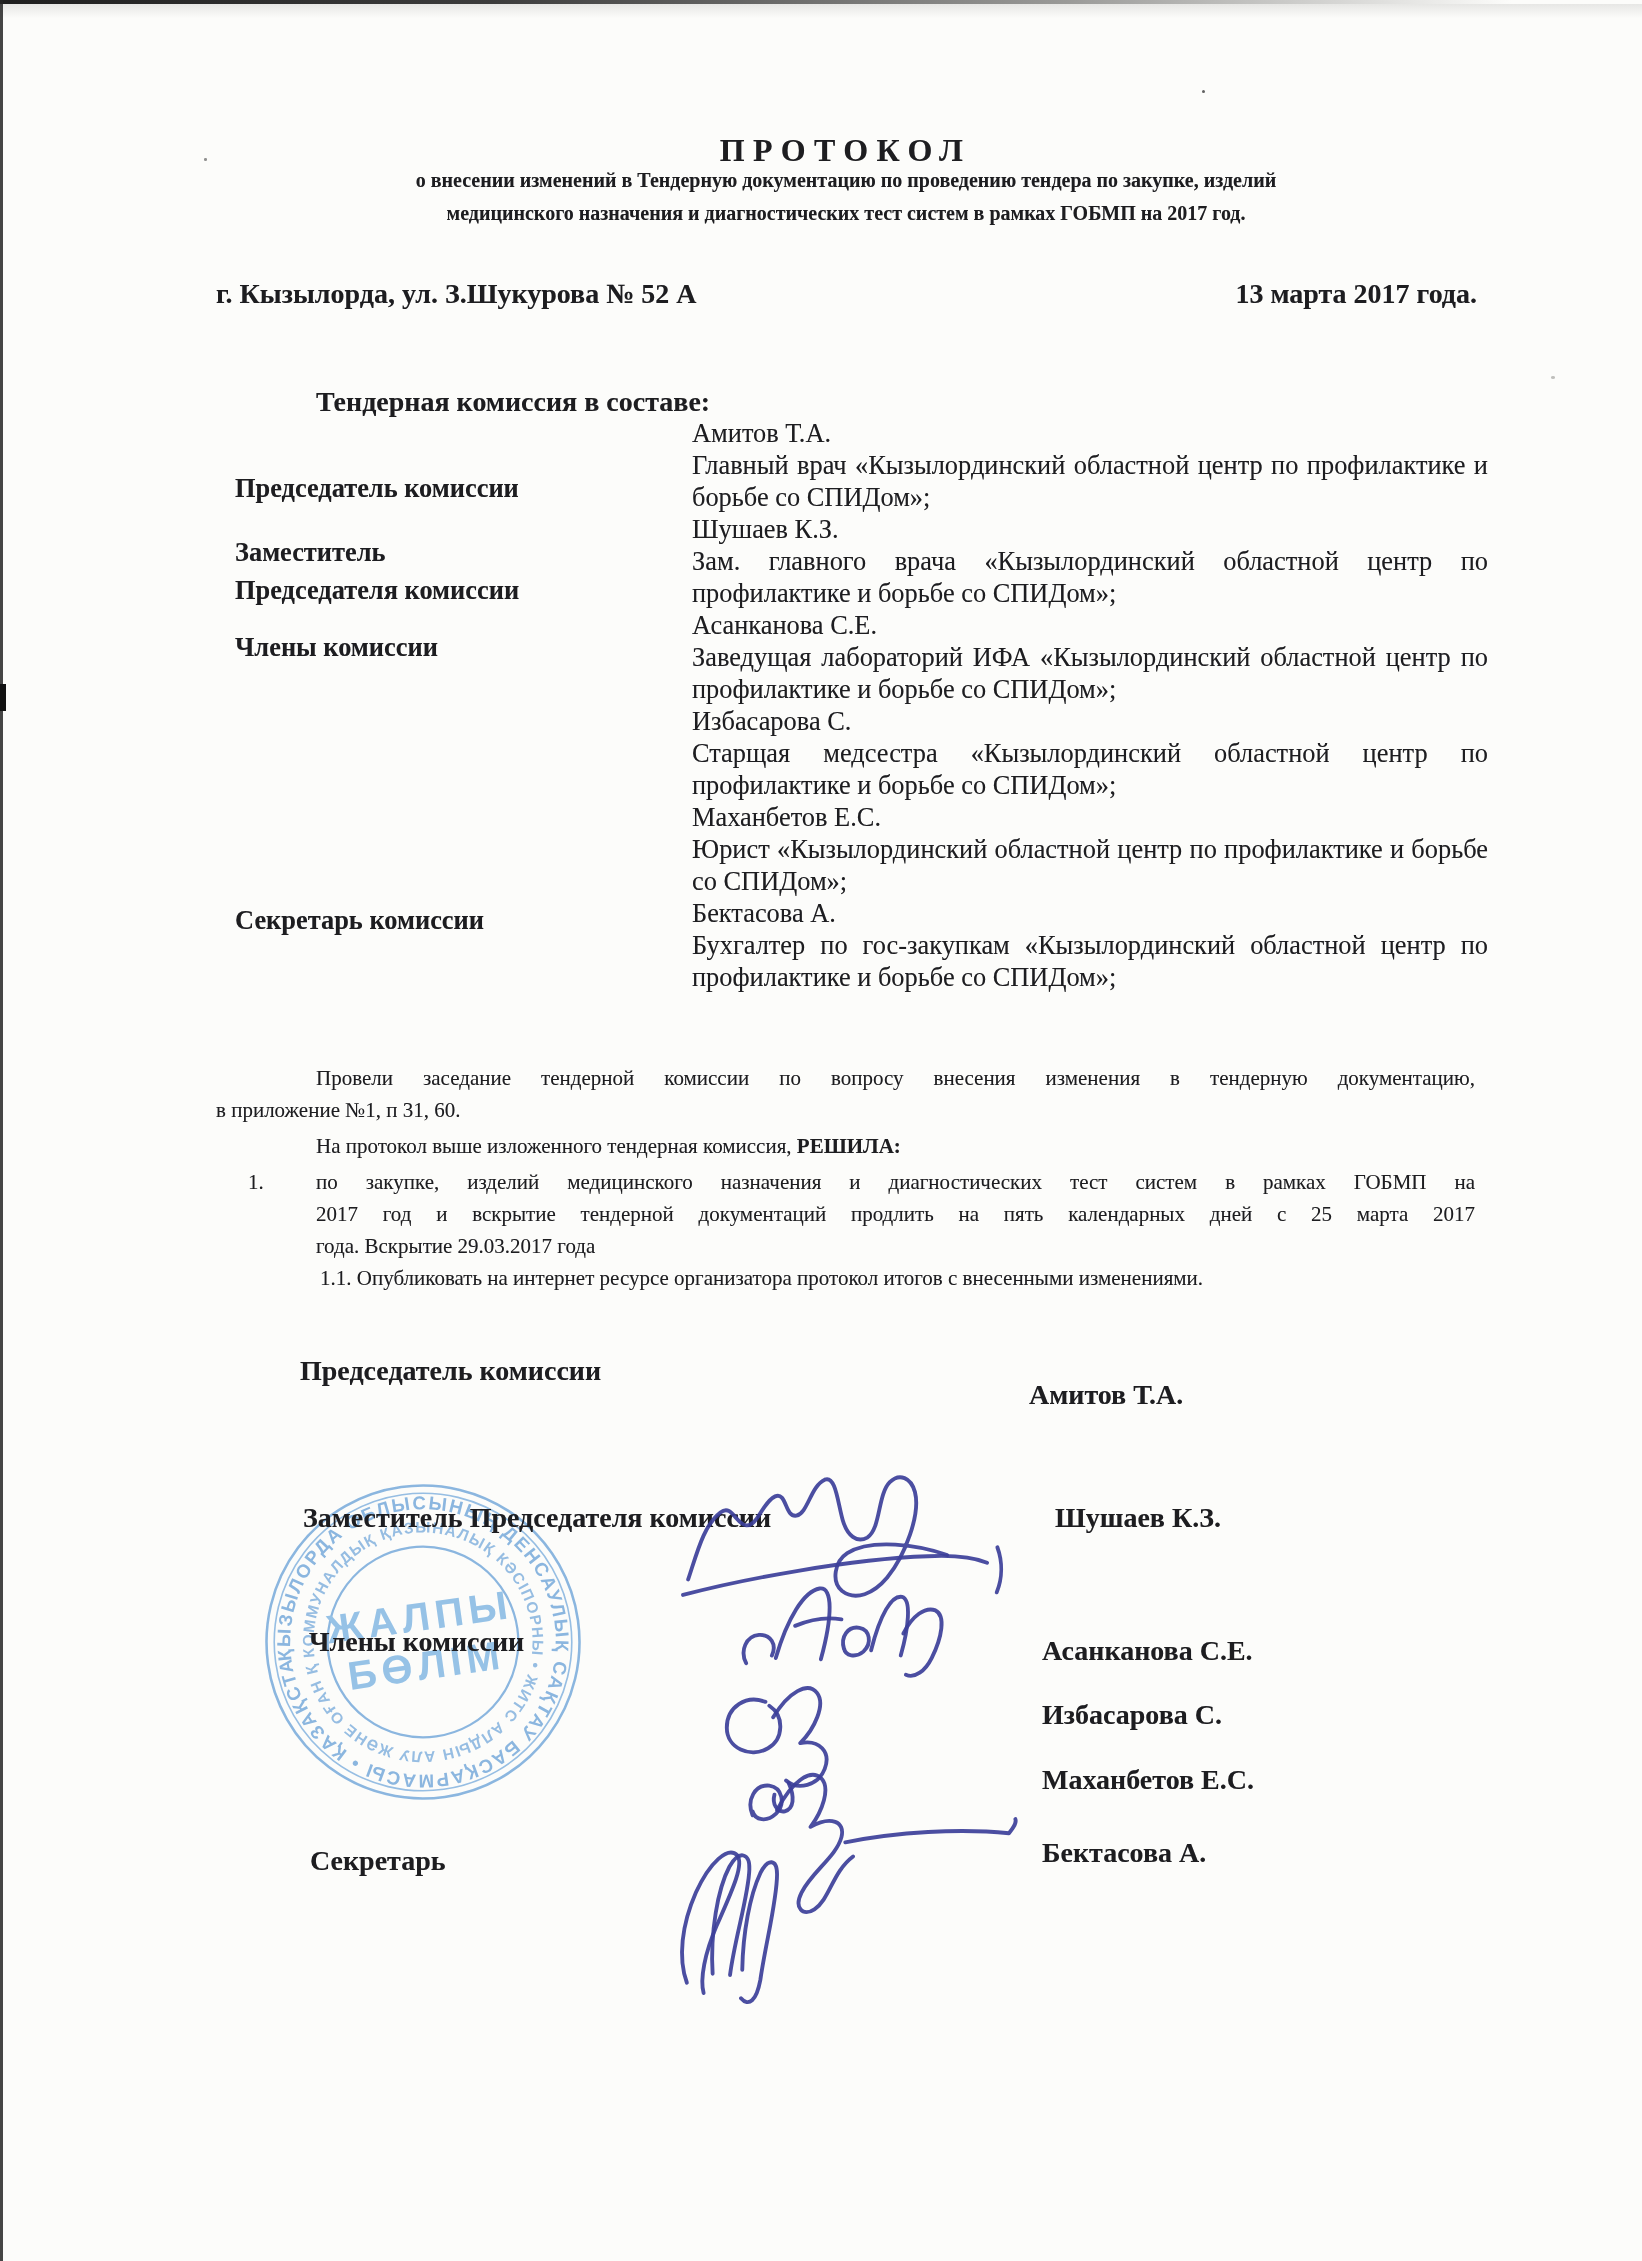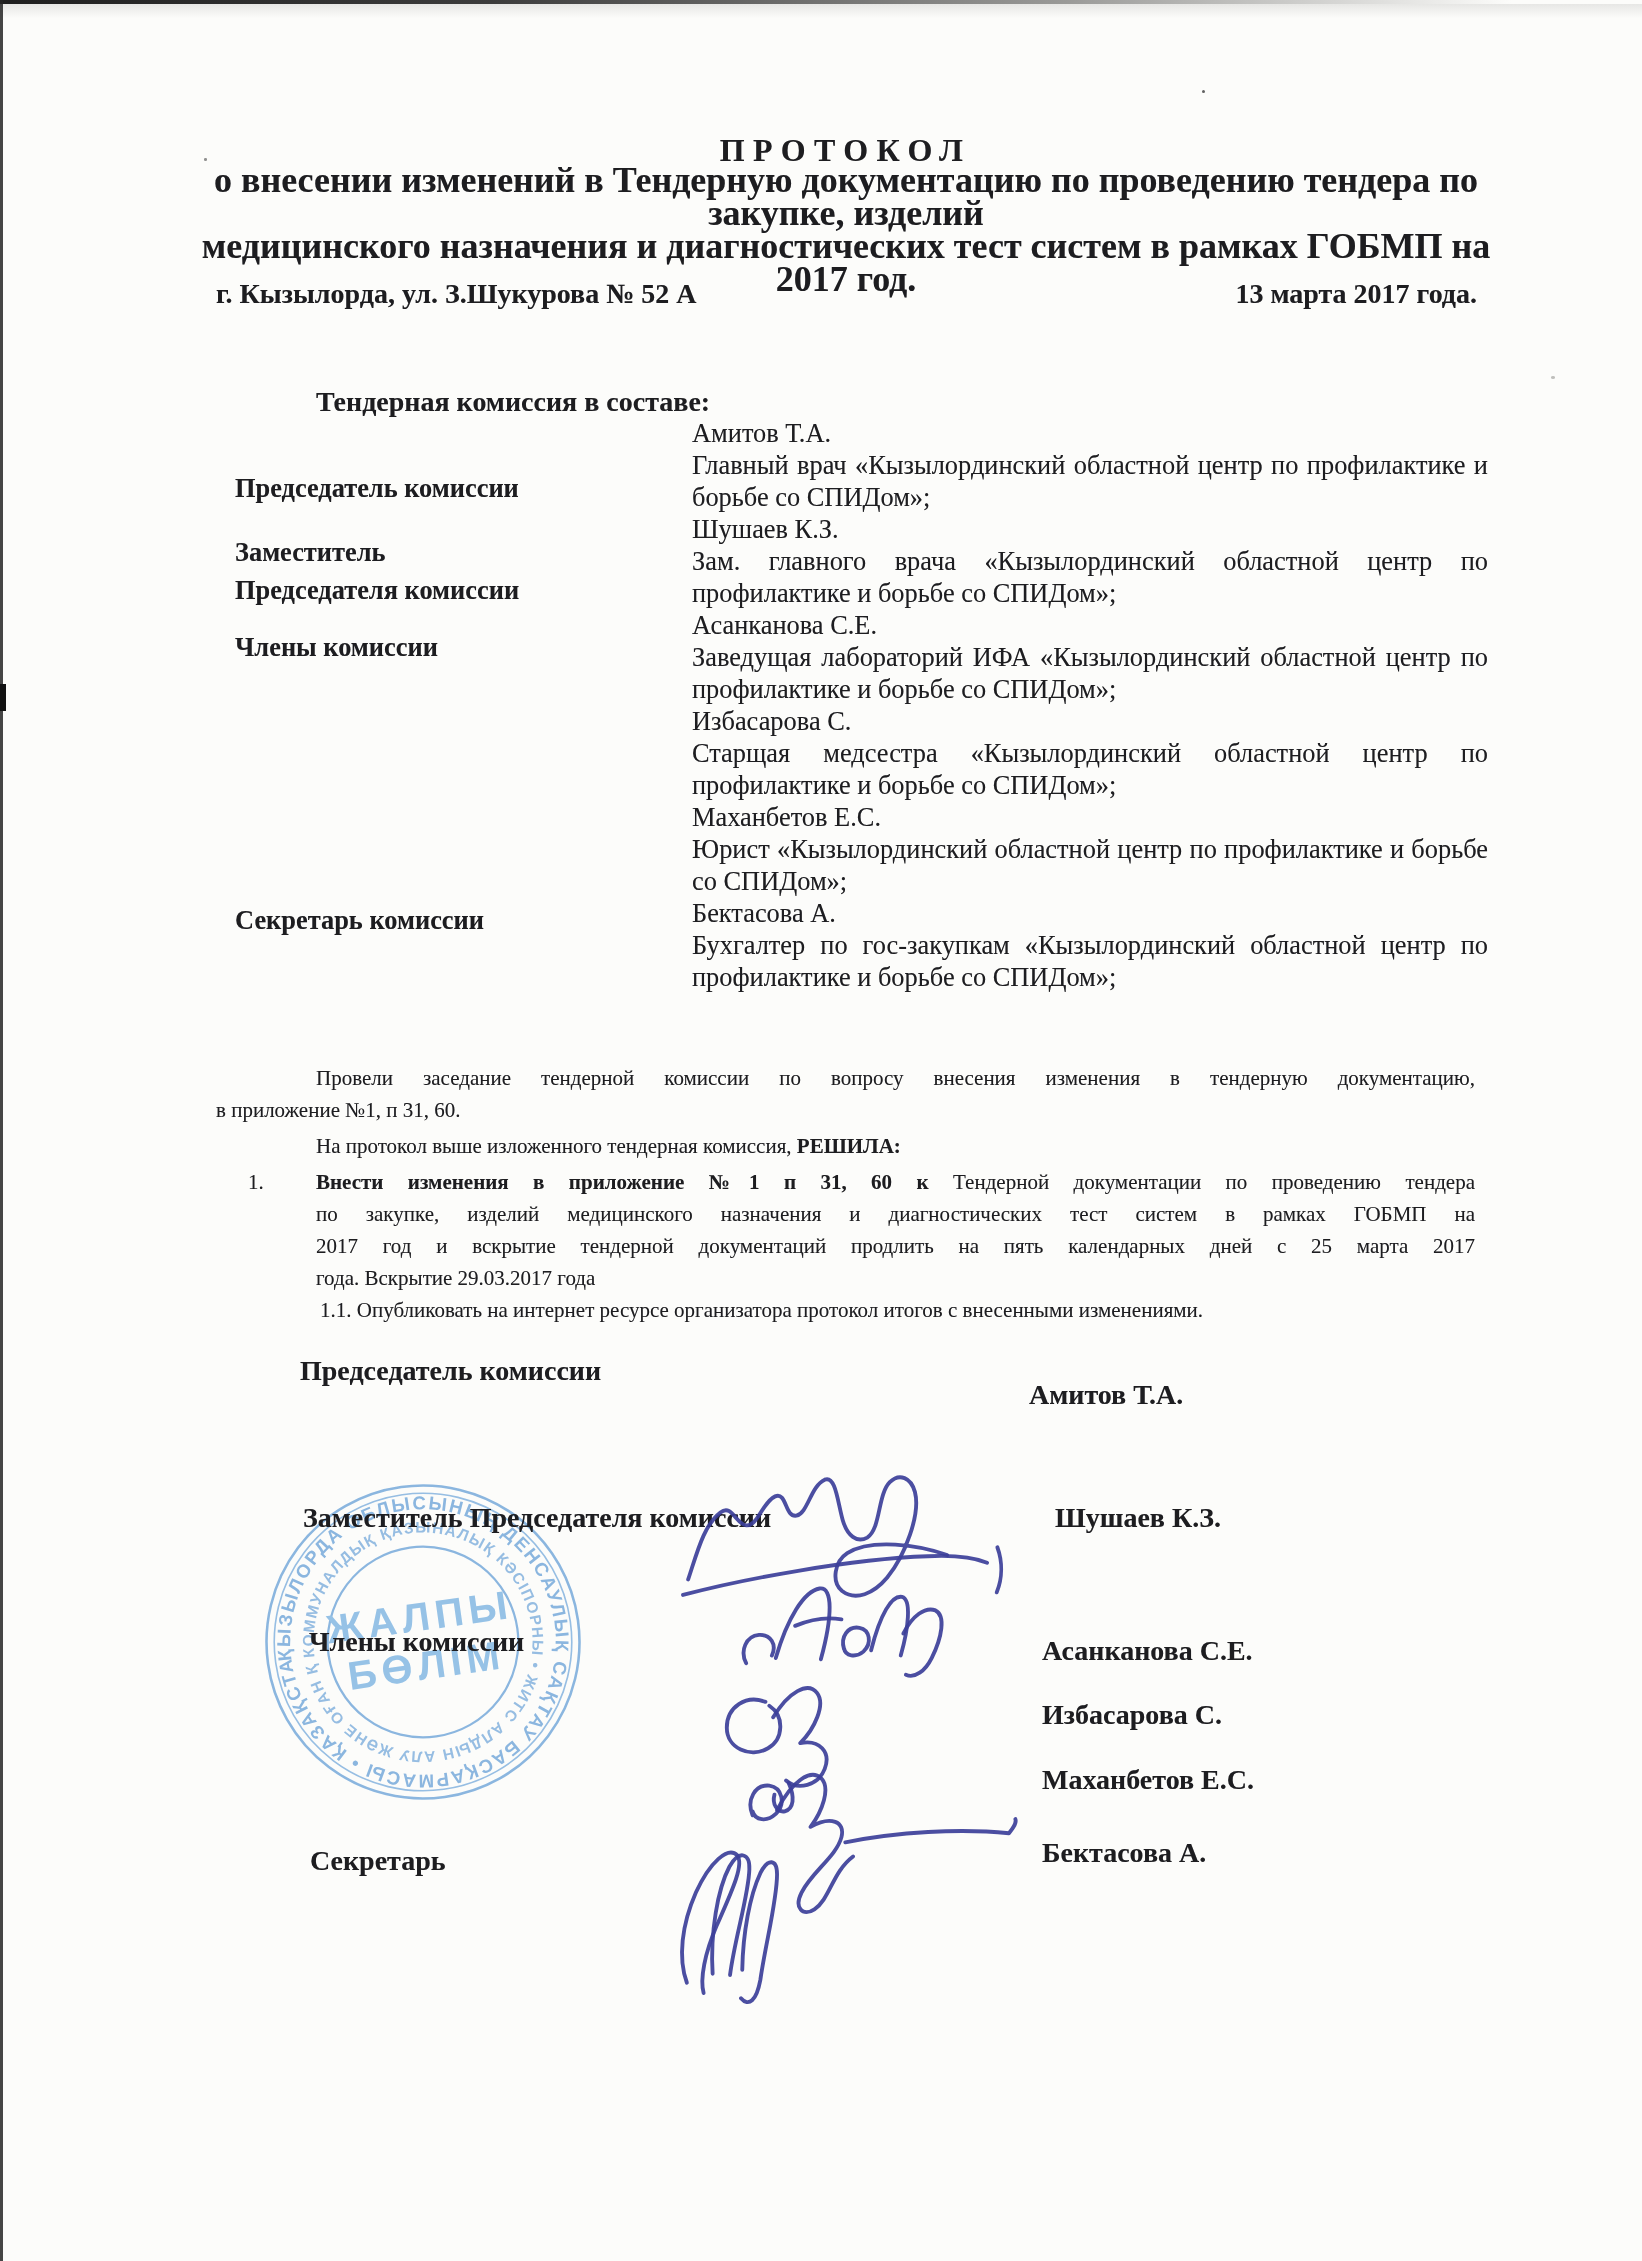--- a/index.html
+++ b/index.html
@@ -20,21 +20,21 @@
   .speck2{position:absolute;left:204px;top:158px;width:2.6px;height:2.6px;border-radius:50%;background:#4a4a4a;opacity:.6;}
   .speck3{position:absolute;left:1551px;top:376px;width:3.9px;height:2.6px;border-radius:50%;background:#bfbfbc;}
 
   .textlayer{position:absolute;inset:0;z-index:2;text-shadow:0 0 0.6px rgba(35,35,40,.35);}
   .stamplayer{position:absolute;inset:0;z-index:1;pointer-events:none;}
   .inklayer{position:absolute;inset:0;z-index:3;pointer-events:none;}
 
   .title{position:absolute;top:132px;left:216px;width:1259px;text-align:center;
     font-size:32px;font-weight:bold;letter-spacing:8.4px;line-height:36px;}
   .subtitle{position:absolute;top:164px;left:192px;width:1308px;text-align:center;
-    font-size:36px;font-weight:bold;line-height:33px;}
+    font-size:20px;font-weight:bold;line-height:33px;}
   .place-date{position:absolute;top:278px;left:216px;width:1261px;
     font-size:28px;font-weight:bold;display:flex;justify-content:space-between;}
 
   .comm-heading{position:absolute;top:376px;left:316px;font-size:28px;font-weight:bold;margin-top:10px;}
 
   .commission{position:absolute;top:417px;left:235px;width:1240px;font-size:26.4px;line-height:32px;}
   .commission .labels{position:absolute;left:0;top:0;width:451px;font-weight:bold;}
   .lbl{position:absolute;left:0;white-space:nowrap;}
   .lbl-chairman{top:55px;}
   .lbl-deputy1{top:119px;}
@@ -160,21 +160,20 @@
       </div>
     </div>
 
     <div class="bodytext">
       <div class="jline p1l1">Провели заседание тендерной комиссии по вопросу внесения изменения в тендерную документацию,</div>
       <div>в  приложение №1, п 31, 60.</div>
       <div class="p2"><span>На протокол выше изложенного тендерная комиссия, </span><b class="inline">РЕШИЛА:</b></div>
       <div class="decision">
         <div class="item-no">1.</div>
         <div class="item-lines">
-          <div class="jline"><b class="inline">Внести  изменения в приложение №1 п 31, 60 к</b><span>  Тендерной документации по проведению  тендера</span></div>
           <div class="jline">по закупке, изделий медицинского назначения и диагностических тест систем в рамках ГОБМП на</div>
           <div class="jline">2017 год и вскрытие тендерной документаций продлить на пять календарных дней с  25 марта 2017</div>
           <div class="item-last">года. Вскрытие 29.03.2017 года</div>
         </div>
       </div>
       <div class="sub-item">1.1. Опубликовать на интернет ресурсе организатора протокол итогов с внесенными изменениями.</div>
     </div>
 
     <div class="sig-abs s-chair-lbl">Председатель комиссии</div>
     <div class="sig-abs s-chair-name">Амитов Т.А.</div>

